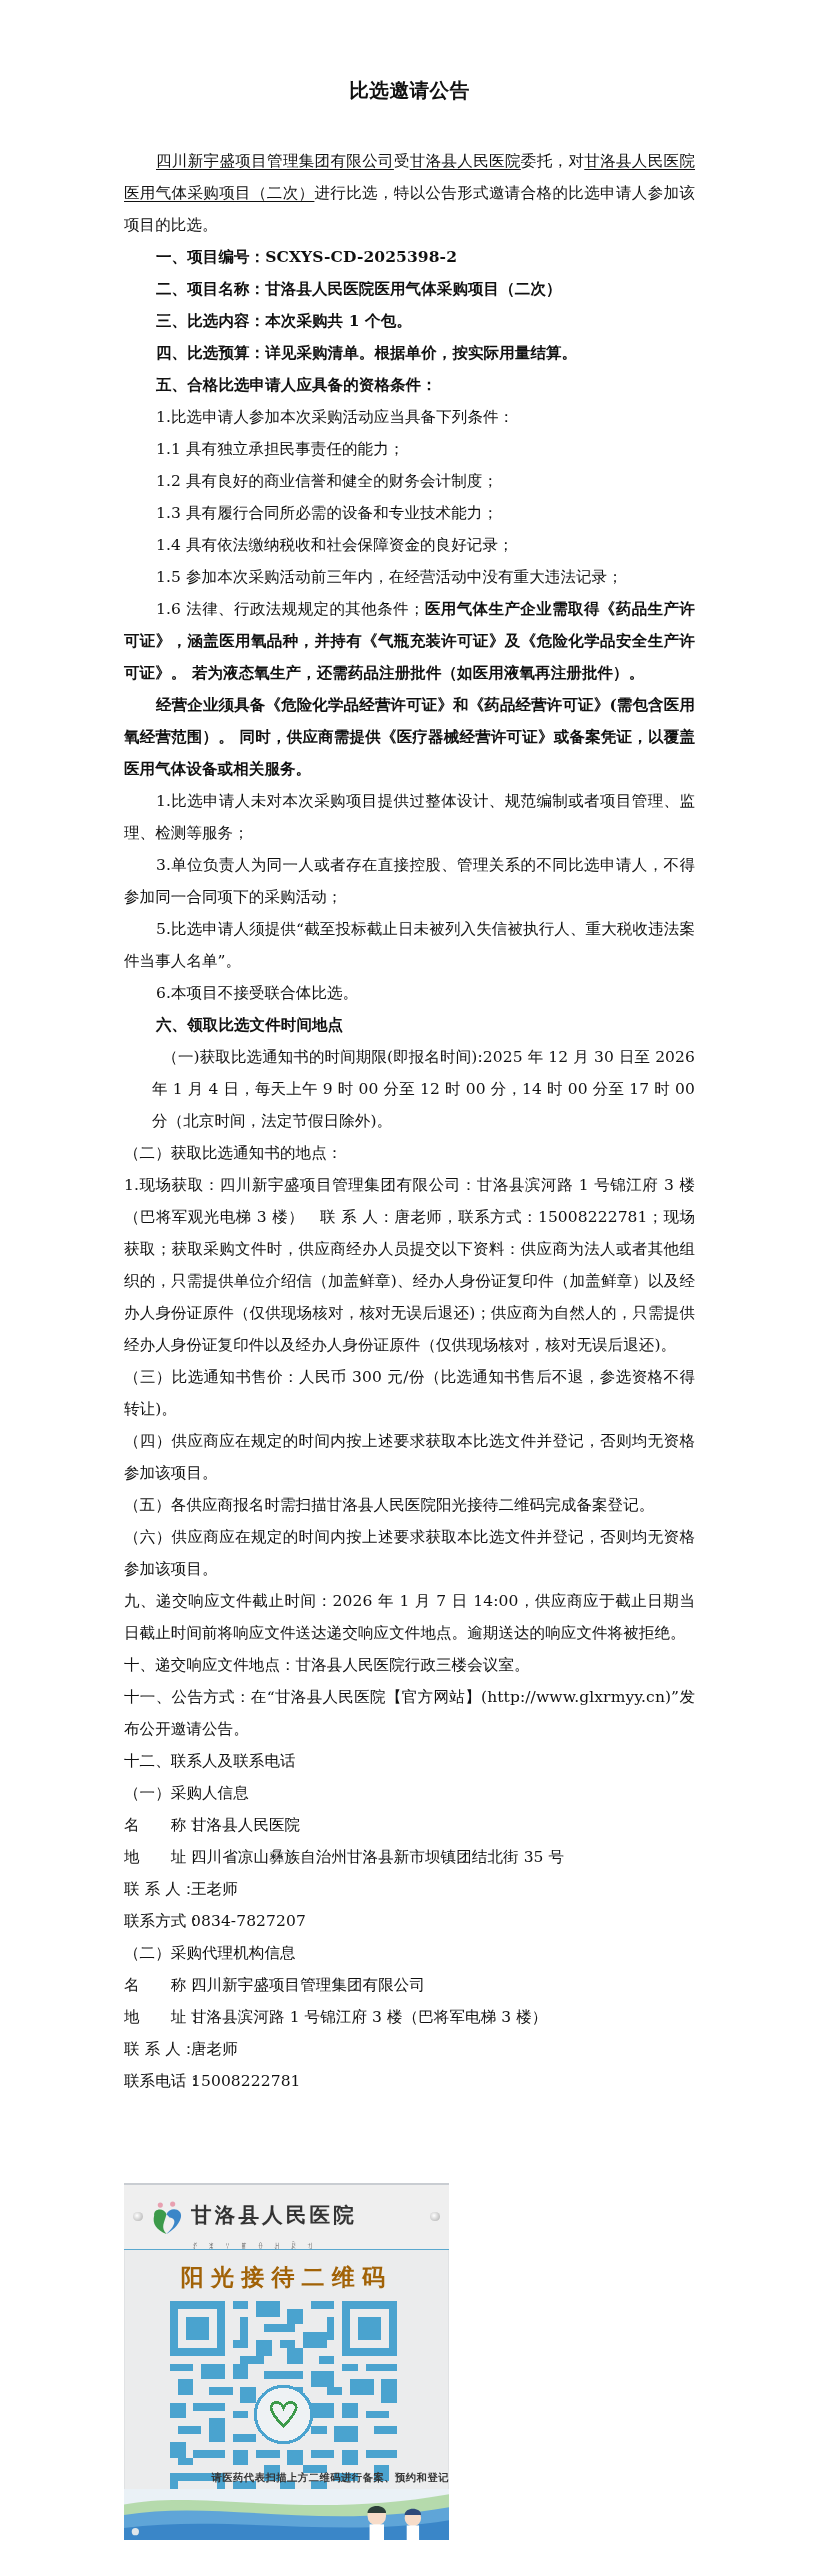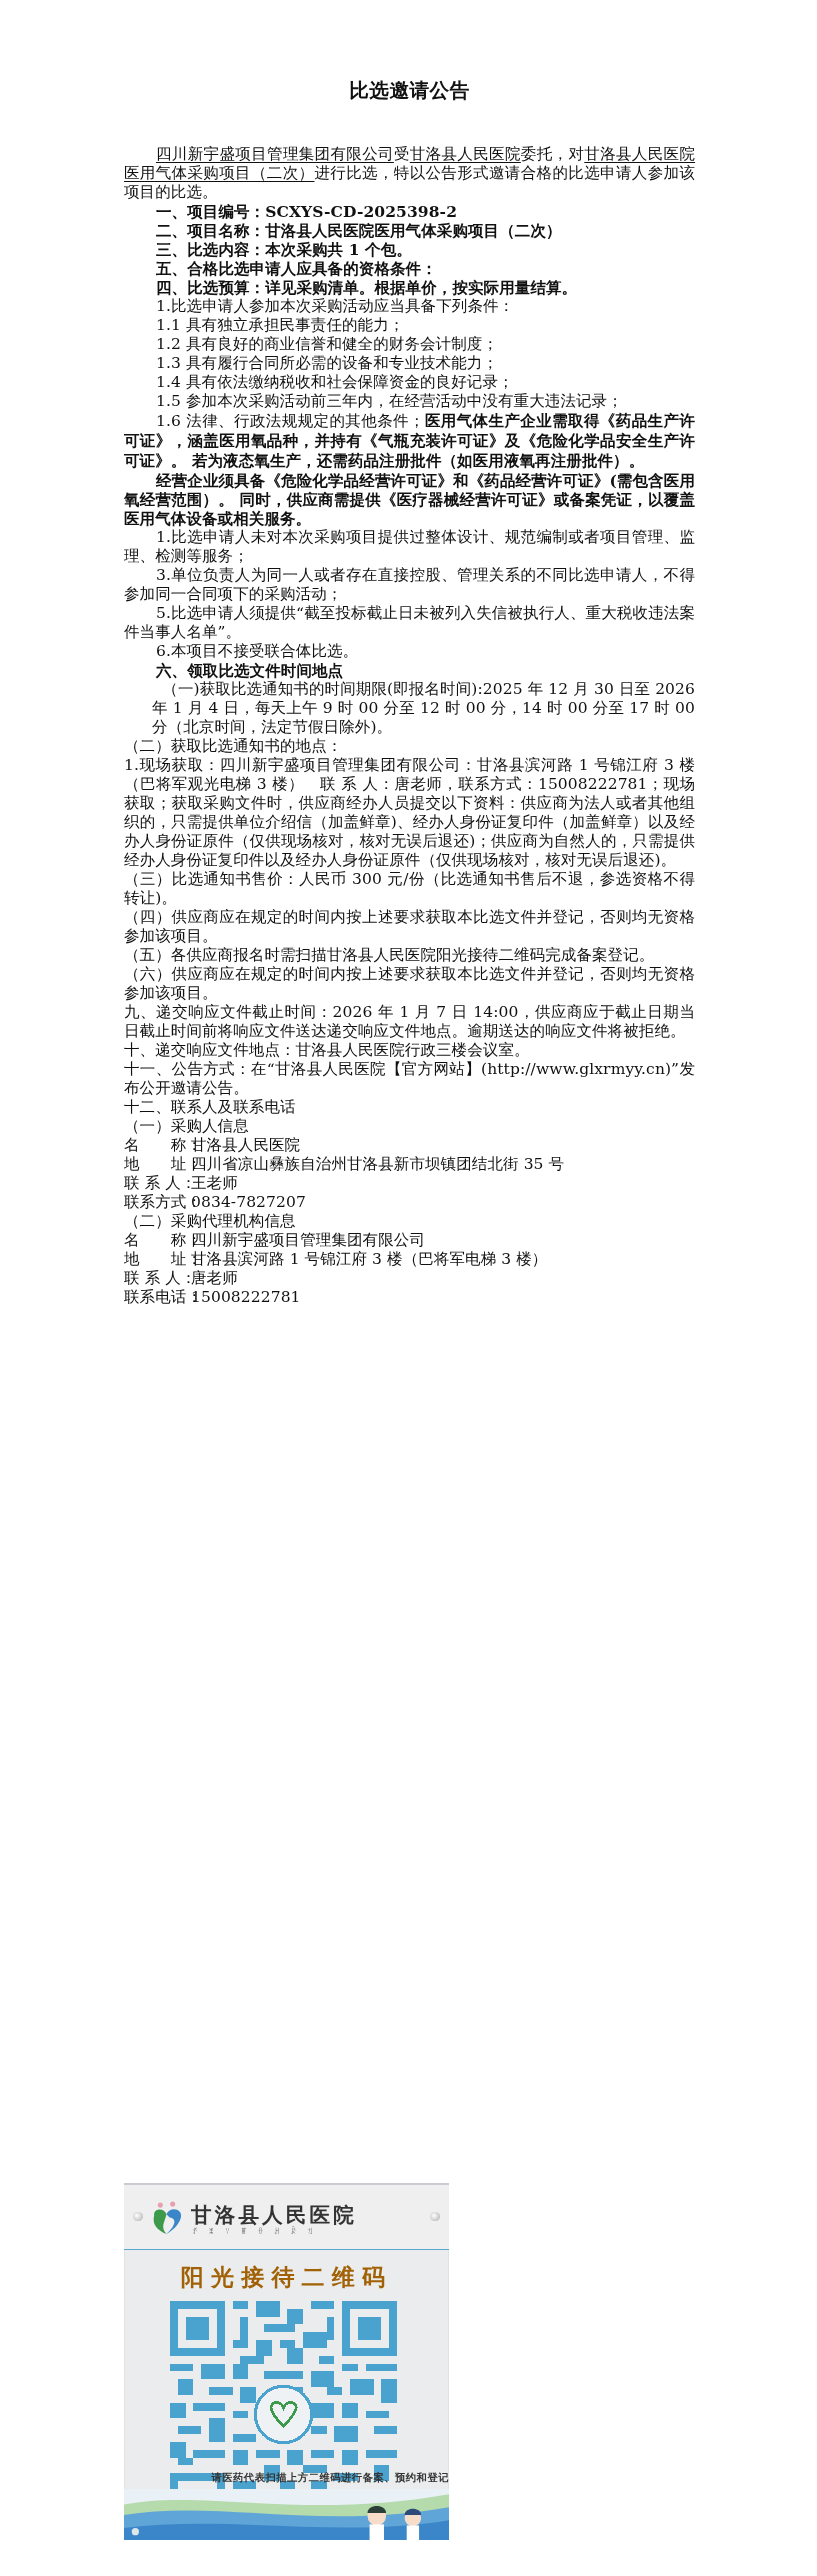--- a/index.html
+++ b/index.html
@@ -8,60 +8,60 @@
     font-family: "DejaVu Serif", "Liberation Serif", serif;
     color: #111111;
   }
   .page { position: absolute; left: 124px; top: 0; width: 571px; }
   .title {
     position: absolute; left: 0; top: 77px; width: 571px; text-align: center;
     font-size: 19.6px; letter-spacing: 0.5px; font-weight: bold;
   }
   .body { position: absolute; left: 0; top: 145px; width: 571px; }
   p {
-    margin: 0; font-size: 15.5px; line-height: 19px; text-align: justify;
+    margin: 0; font-size: 15.5px; line-height: 32px; text-align: justify;
     letter-spacing: 0.1px; word-break: break-all;
   }
   p.ind { text-indent: 32px; }
   p.ind-s { text-indent: 10.3px; margin-left: 28px; }
   .b { font-weight: bold; }
   .u { text-decoration: underline; text-underline-offset: 3.1px; }
   .kv { display: flex; }
   .kv .k { display: inline-block; width: 67px; white-space: pre; }
 
   
   .photo {
     position: absolute; left: 124px; top: 2183px; width: 325px; height: 355px;
     background: #ebeced; border-top: 2.1px solid #c9cdd2; box-shadow: inset 0 0 0 0.5px #d5d8db;
     overflow: hidden;
   }
   .photo .hdr { position: absolute; left: 0; top: 0; width: 100%; height: 64px; border-bottom: 1.5px solid #5aa8cf; background: #efefef; }
   .photo .logo { position: absolute; left: 25px; top: 15.5px; width: 36px; height: 36px; }
   .photo .hname { position: absolute; left: 67px; top: 15.5px; font-size: 20.6px; letter-spacing: 3.1px; color: #333; font-family: "DejaVu Serif", serif; font-weight: bold; }
-  .photo .hsub { position: absolute; left: 68px; top: 41px; font-size: 7.2px; letter-spacing: 10.8px; color: #555; }
+  .photo .hsub { position: absolute; left: 68px; top: 56px; font-size: 7.2px; letter-spacing: 10.8px; color: #555; }
   .photo .screw { position: absolute; width: 9.3px; height: 9.3px; border-radius: 50%; background: radial-gradient(circle at 40% 40%, #fff, #aaa); }
   .photo .qrtitle { position: absolute; left: 0; top: 77px; width: 100%; text-align: center; font-size: 23px; letter-spacing: 7.2px; font-family: "DejaVu Sans", sans-serif; font-weight: bold; color: #a16207; }
   .photo .qr { position: absolute; left: 46px; top: 116px; width: 227px; height: 227px; }
   .photo .caption { position: absolute; left: 0; top: 286px; width: 100%; text-align: right; font-size: 10.3px; font-weight: bold; color: #333; font-family: "DejaVu Sans", sans-serif; letter-spacing: 0.5px; }
   .photo .wave { position: absolute; left: 0; top: 304px; width: 100%; height: 52px; }
 </style>
 </head>
 <body>
 
 <div class="page">
   <div class="title">比选邀请公告</div>
 
   <div class="body">
     <p class="ind"><span class="u">四川新宇盛项目管理集团有限公司</span><span>受</span><span class="u">甘洛县人民医院</span><span>委托，对</span><span class="u">甘洛县人民医院医用气体采购项目（二次）</span><span>进行比选，特以公告形式邀请合格的比选申请人参加该项目的比选。</span></p>
 
     <p class="ind b">一、项目编号：SCXYS-CD-2025398-2</p>
     <p class="ind b">二、项目名称：甘洛县人民医院医用气体采购项目（二次）</p>
     <p class="ind b">三、比选内容：本次采购共 1 个包。</p>
+    <p class="ind b">四、比选预算：详见采购清单。根据单价，按实际用量结算。</p>
     <p class="ind b">五、合格比选申请人应具备的资格条件：</p>
-    <p class="ind b">四、比选预算：详见采购清单。根据单价，按实际用量结算。</p>
     <p class="ind">1.比选申请人参加本次采购活动应当具备下列条件：</p>
     <p class="ind">1.1 具有独立承担民事责任的能力；</p>
     <p class="ind">1.2 具有良好的商业信誉和健全的财务会计制度；</p>
     <p class="ind">1.3 具有履行合同所必需的设备和专业技术能力；</p>
     <p class="ind">1.4 具有依法缴纳税收和社会保障资金的良好记录；</p>
     <p class="ind">1.5 参加本次采购活动前三年内，在经营活动中没有重大违法记录；</p>
     <p class="ind"><span>1.6 法律、行政法规规定的其他条件；</span><span class="b">医用气体生产企业需取得《药品生产许可证》，涵盖医用氧品种，并持有《气瓶充装许可证》及《危险化学品安全生产许可证》。 若为液态氧生产，还需药品注册批件（如医用液氧再注册批件）。</span></p>
     <p class="ind b">经营企业须具备《危险化学品经营许可证》和《药品经营许可证》(需包含医用氧经营范围）。 同时，供应商需提供《医疗器械经营许可证》或备案凭证，以覆盖医用气体设备或相关服务。</p>
     <p class="ind">1.比选申请人未对本次采购项目提供过整体设计、规范编制或者项目管理、监理、检测等服务；</p>
     <p class="ind">3.单位负责人为同一人或者存在直接控股、管理关系的不同比选申请人，不得参加同一合同项下的采购活动；</p>

